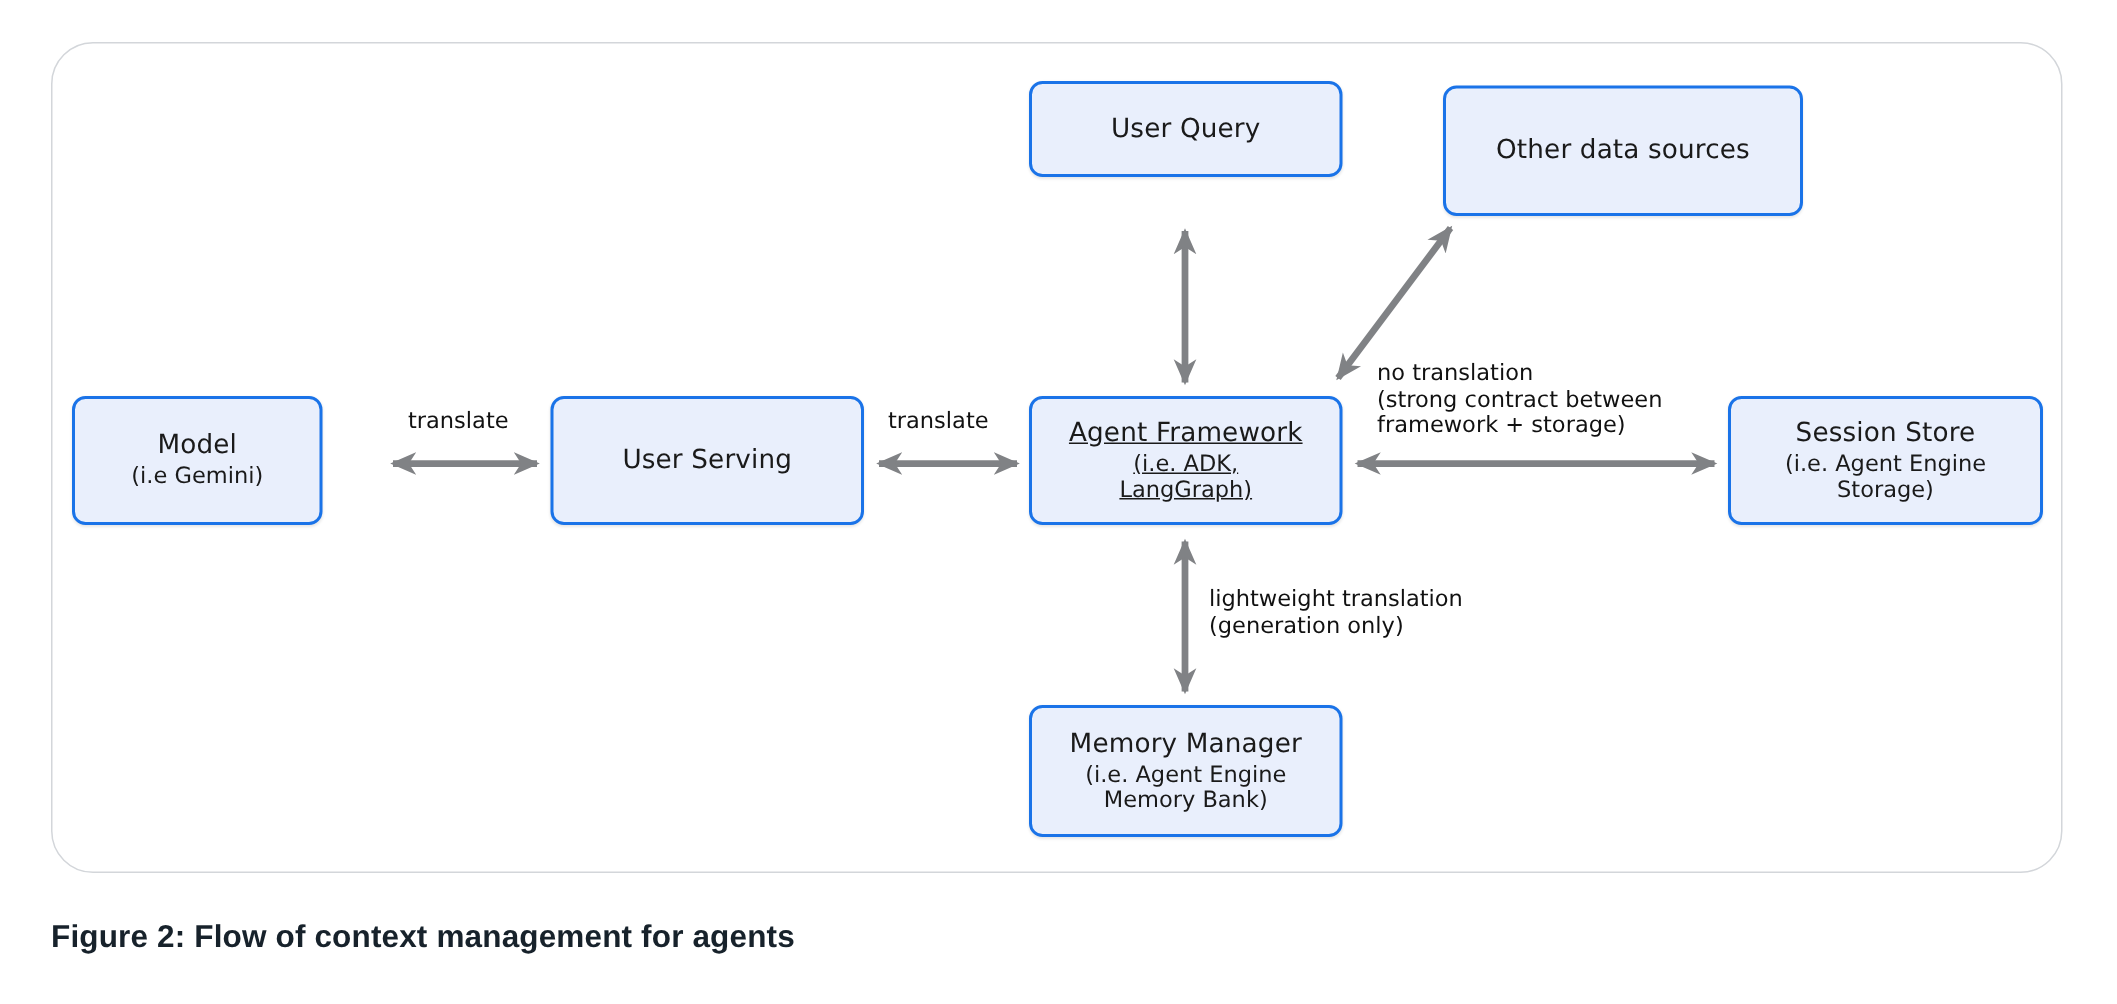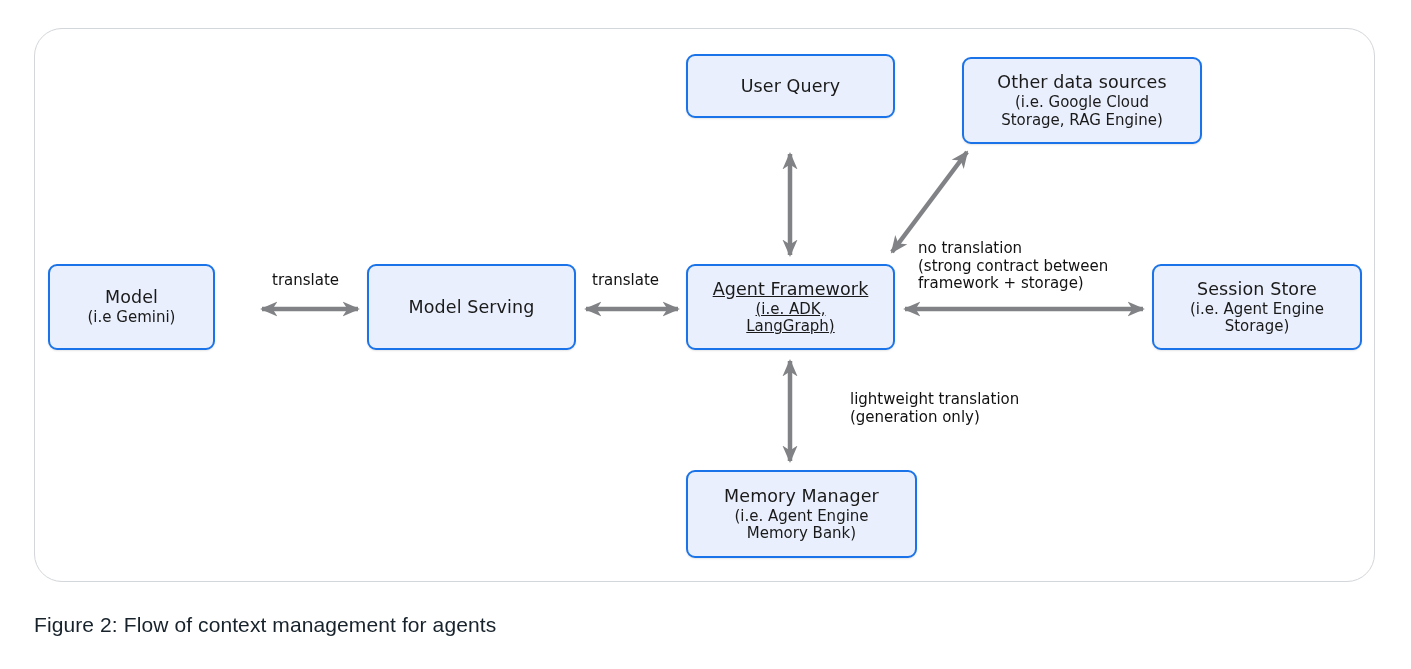--- a/index.html
+++ b/index.html
@@ -57,21 +57,21 @@
     white-space: pre-line;
   }
 
   
   #node-user-query      { left: 686px;  top: 54px;  width: 209px; height: 64px; }
   #node-other-data      { left: 962px;  top: 57px;  width: 240px; height: 87px; }
   #node-model           { left: 48px;   top: 264px; width: 167px; height: 86px; }
   #node-model-serving   { left: 367px;  top: 264px; width: 209px; height: 86px; }
   #node-agent-framework { left: 686px;  top: 264px; width: 209px; height: 86px; text-decoration: underline; }
   #node-session-store   { left: 1152px; top: 264px; width: 210px; height: 86px; }
-  #node-memory-manager  { left: 686px;  top: 470px; width: 231px; height: 88px; }
+  #node-memory-manager  { left: 686px;  top: 470px; width: 209px; height: 88px; }
 
   
   #arrow-layer {
     position: absolute;
     left: 0; top: 0;
     width: 1411px;
     height: 669px;
     pointer-events: none;
   }
 
@@ -80,30 +80,30 @@
     position: absolute;
     font-size: 15px;
     line-height: 1.18;
     color: #111111;
     white-space: pre-line;
     text-align: right;
   }
   #label-translate-1 { left: 272px; top: 272px; }
   #label-translate-2 { left: 592px; top: 272px; }
   #label-no-translation { left: 918px; top: 240px; text-align: left; }
-  #label-lightweight { left: 806px; top: 391px; text-align: left; margin-left: 44px; }
+  #label-lightweight { left: 806px; top: 391px; text-align: left; }
 
   
   #figure-caption {
     position: absolute;
     left: 34px;
     top: 613px;
     font-family: "Liberation Sans", sans-serif;
     font-size: 21px;
-    font-weight: 400;
+    font-weight: 700;
     color: #17222b;
     letter-spacing: 0.1px;
     white-space: nowrap;
   }
 </style>
 </head>
 <body>
 
 <div id="diagram-panel"></div>
 
@@ -130,31 +130,29 @@
 
   <line x1="790" y1="361" x2="790" y2="461" stroke="#808285" stroke-width="4.5" stroke-linecap="butt" marker-start="url(#ah-start)" marker-end="url(#ah-end)"></line>
 </svg>
 
 <div class="node" id="node-user-query">
   <div class="title">User Query</div>
 </div>
 
 <div class="node" id="node-other-data">
   <div class="title">Other data sources</div>
-  <div class="sub">(i.e. Google Cloud
-Storage, RAG Engine)</div>
 </div>
 
 <div class="node" id="node-model">
   <div class="title">Model</div>
   <div class="sub">(i.e Gemini)</div>
 </div>
 
 <div class="node" id="node-model-serving">
-  <div class="title">Model Serving</div>
+  <div class="title">User Serving</div>
 </div>
 
 <div class="node" id="node-agent-framework">
   <div class="title">Agent Framework</div>
   <div class="sub">(i.e. ADK,
 LangGraph)</div>
 </div>
 
 <div class="node" id="node-session-store">
   <div class="title">Session Store</div>

